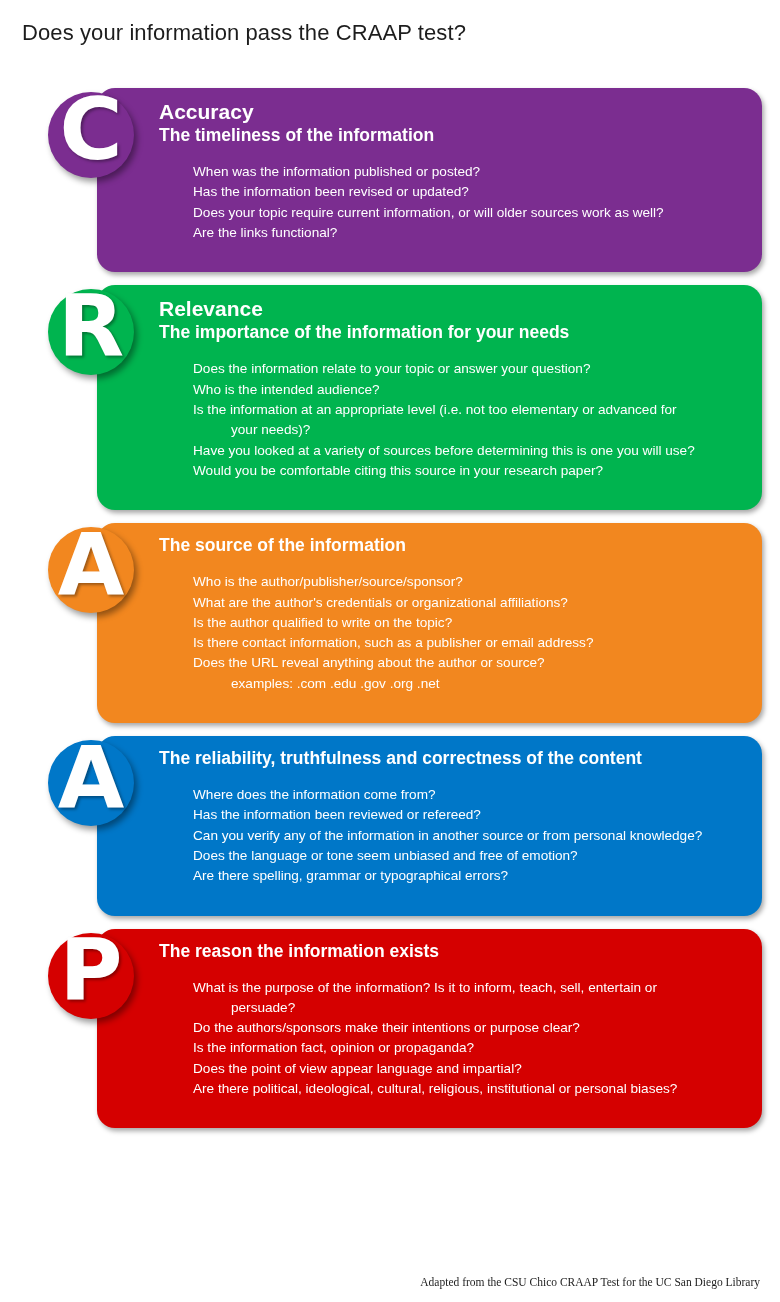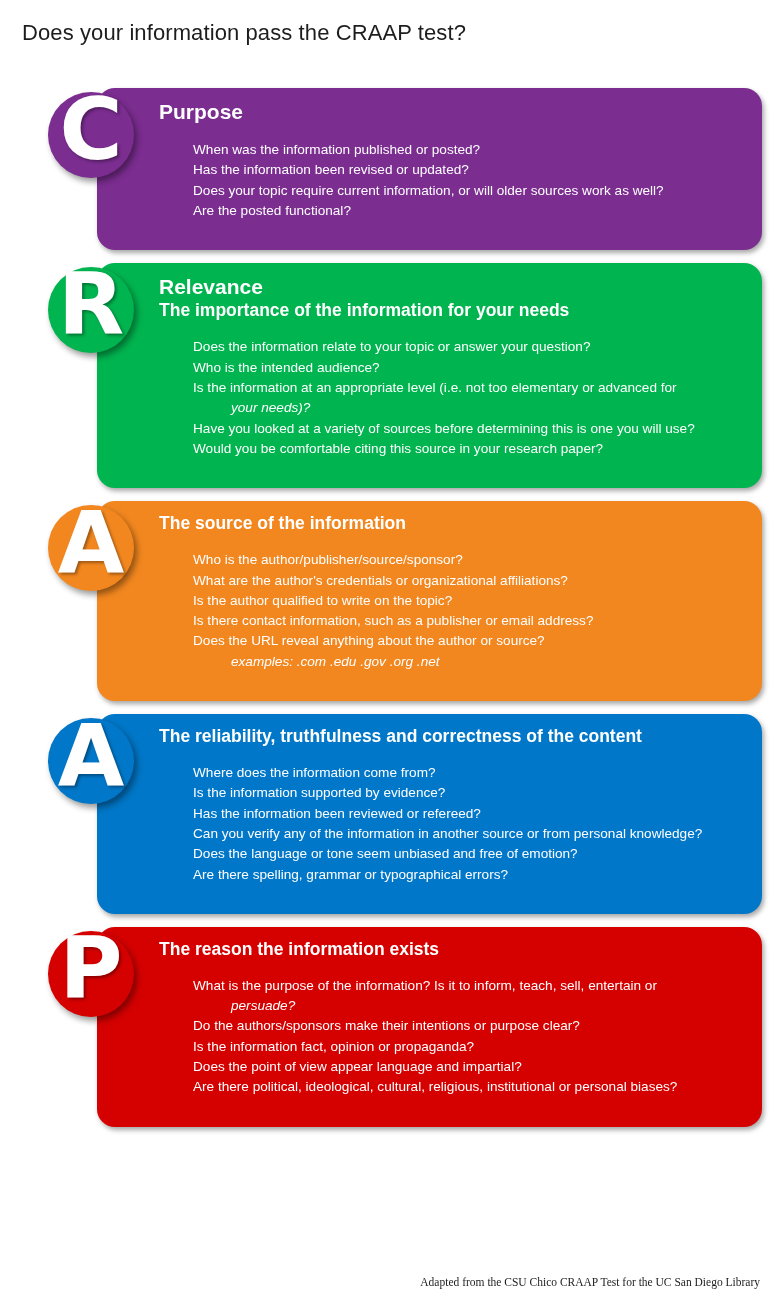--- a/index.html
+++ b/index.html
@@ -104,21 +104,20 @@
     list-style: none;
     font-size: 13.6px;
     line-height: 1.42;
     font-family: "Liberation Sans", sans-serif;
   }
   .card-questions li {
     margin: 0 0 1px 0;
   }
   .card-questions li.indented {
     padding-left: 38px;
-    font-style: italic;
   }
 
   .footer-note {
     position: absolute;
     right: 20px;
     bottom: 14px;
     font-size: 11.5px;
     color: #1d1d1d;
     font-family: Liberation Serif, serif;
   }
@@ -126,26 +125,27 @@
 </head>
 <body>
 
 <div class="page">
 
   <div class="page-title">Does your information pass the CRAAP test?</div>
 
   <div class="cards">
       <div class="card-wrap">
         <div class="card" style="background: rgb(123, 45, 144);">
-          <div class="card-heading">Purpose</div>
+          <div class="card-heading">Accuracy</div>
+          <div class="card-subheading">The timeliness of the information</div>
           <ul class="card-questions">
             <li>When was the information published or posted?</li>
             <li>Has the information been revised or updated?</li>
             <li>Does your topic require current information, or will older sources work as well?</li>
-            <li>Are the posted functional?</li>
+            <li>Are the links functional?</li>
           </ul>
         </div>
         <div class="letter-badge" style="background: rgb(123, 45, 144);">
           <span>C</span>
         </div>
       </div>
       <div class="card-wrap">
         <div class="card" style="background: rgb(0, 180, 79);">
           <div class="card-heading">Relevance</div>
           <div class="card-subheading">The importance of the information for your needs</div>
@@ -176,21 +176,20 @@
         </div>
         <div class="letter-badge" style="background: rgb(242, 135, 31);">
           <span>A</span>
         </div>
       </div>
       <div class="card-wrap">
         <div class="card" style="background: rgb(0, 119, 200);">
           <div class="card-subheading">The reliability, truthfulness and correctness of the content</div>
           <ul class="card-questions">
             <li>Where does the information come from?</li>
-            <li>Is the information supported by evidence?</li>
             <li>Has the information been reviewed or refereed?</li>
             <li>Can you verify any of the information in another source or from personal knowledge?</li>
             <li>Does the language or tone seem unbiased and free of emotion?</li>
             <li>Are there spelling, grammar or typographical errors?</li>
           </ul>
         </div>
         <div class="letter-badge" style="background: rgb(0, 119, 200);">
           <span>A</span>
         </div>
       </div>

